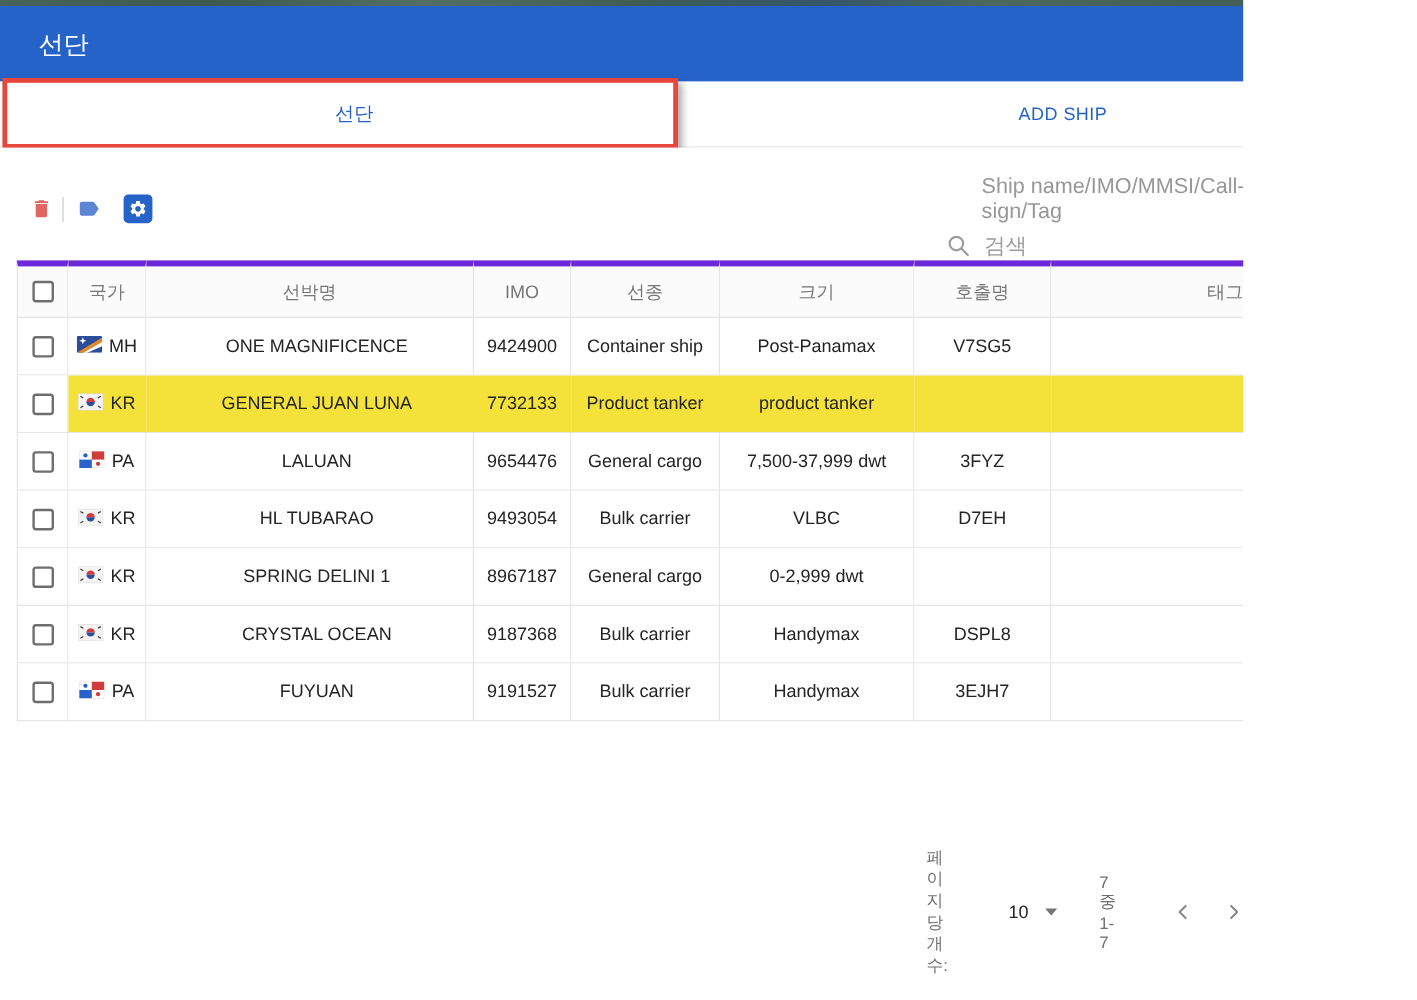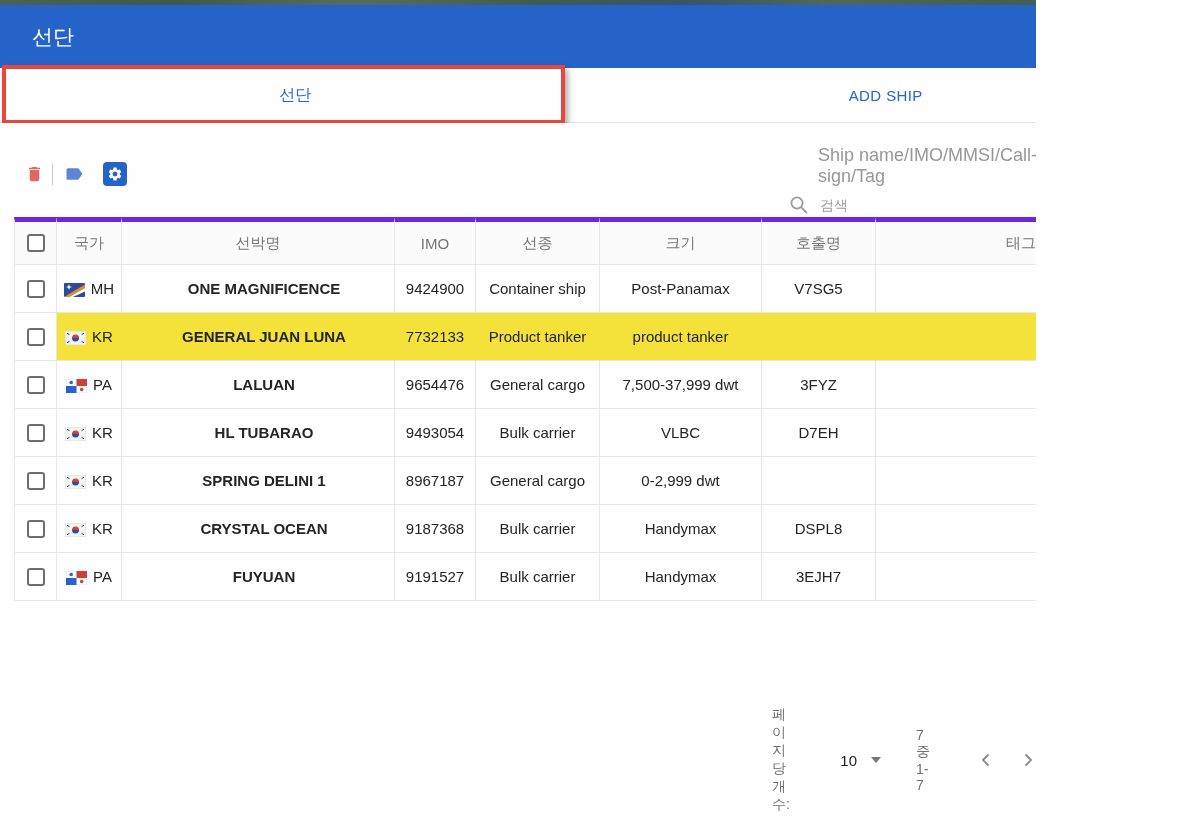--- a/index.html
+++ b/index.html
@@ -32,36 +32,36 @@
   .toolbar-region { position:absolute; top:123px; left:0; width:1181px; height:94px; background:#ffffff; }
   .icon-btn { position:absolute; background:none; border:none; cursor:pointer; padding:0; display:flex; align-items:center; justify-content:center; }
   .trash-btn { left:24px; top:39px; width:20px; height:24px; }
   .toolbar-divider { position:absolute; left:52px; top:41px; width:1px; height:21px; background:#c9c9c9; }
   .tag-btn { left:62px; top:42px; width:24px; height:18px; }
   .gear-btn { left:103px; top:39px; width:24px; height:24px; background:#2563c9; border-radius:4px; }
 
   .search-area { position:absolute; left:788px; top:22px; width:300px; }
   .search-helper { font-size:18px; color:#979797; margin-left:30px; }
   .search-row { display:flex; align-items:center; margin-top:7px; }
-  .search-input { border:none; outline:none; font-size:14px; color:#333; width:240px; margin-left:10px;
+  .search-input { border:none; outline:none; font-size:18px; color:#333; width:240px; margin-left:10px;
     font-family:"Liberation Sans",sans-serif; }
   .search-input::placeholder { color:#9b9b9b; }
 
   
   .fleet-table { position:absolute; top:217px; left:14px; width:1153px; border-collapse:separate; border-spacing:0; table-layout:fixed; }
   .fleet-table th, .fleet-table td { height:48px; border-right:1px solid #e6e6e6; border-bottom:1px solid #e6e6e6;
     text-align:center; vertical-align:middle; font-size:15px; overflow:hidden; white-space:nowrap; }
   .fleet-table th { color:#757575; font-weight:400; border-top:5px solid #6d28d9; background:#fbfbfb; }
   .fleet-table th:first-child, .fleet-table td:first-child { border-left:1px solid #e6e6e6; }
   .fleet-table td { color:#242424; background:#ffffff; }
-  .cell-left { text-align:left; padding-left:12px;font-weight:bold; }
+  .cell-left { text-align:left; padding-left:12px; }
   .row-highlight td { background:#f4e23b; border-right-color:transparent; }
   .row-highlight td.col-check { background:#ffffff; border-right-color:#e6e6e6; }
   .cb { width:18px; height:18px; border:2px solid #6e6e6e; border-radius:3px; background:#fff; margin:0 auto; cursor:pointer; }
-  .country-wrap { display:flex; align-items:flex-end; justify-content:center; gap:6px; }
+  .country-wrap { display:flex; align-items:flex-start; justify-content:center; gap:6px; }
   .flag { display:inline-flex; line-height:0; }
 
   
   .footer { position:absolute; top:742px; left:772px; display:flex; align-items:center; color:#6f6f6f; font-size:14px; height:36px; }
   .per-page-value { color:#1f1f1f; font-size:15px; margin-left:42px; }
   .caret-down { width:0; height:0; border-left:5px solid transparent; border-right:5px solid transparent;
     border-top:6px solid #757575; margin-left:14px; display:inline-block; cursor:pointer; }
   .range-label { margin-left:35px; }
   .chev-btn { background:none; border:none; padding:0; margin-left:48px; cursor:pointer; display:flex; align-items:center; }
   .chev-btn.next { margin-left:26px; }

